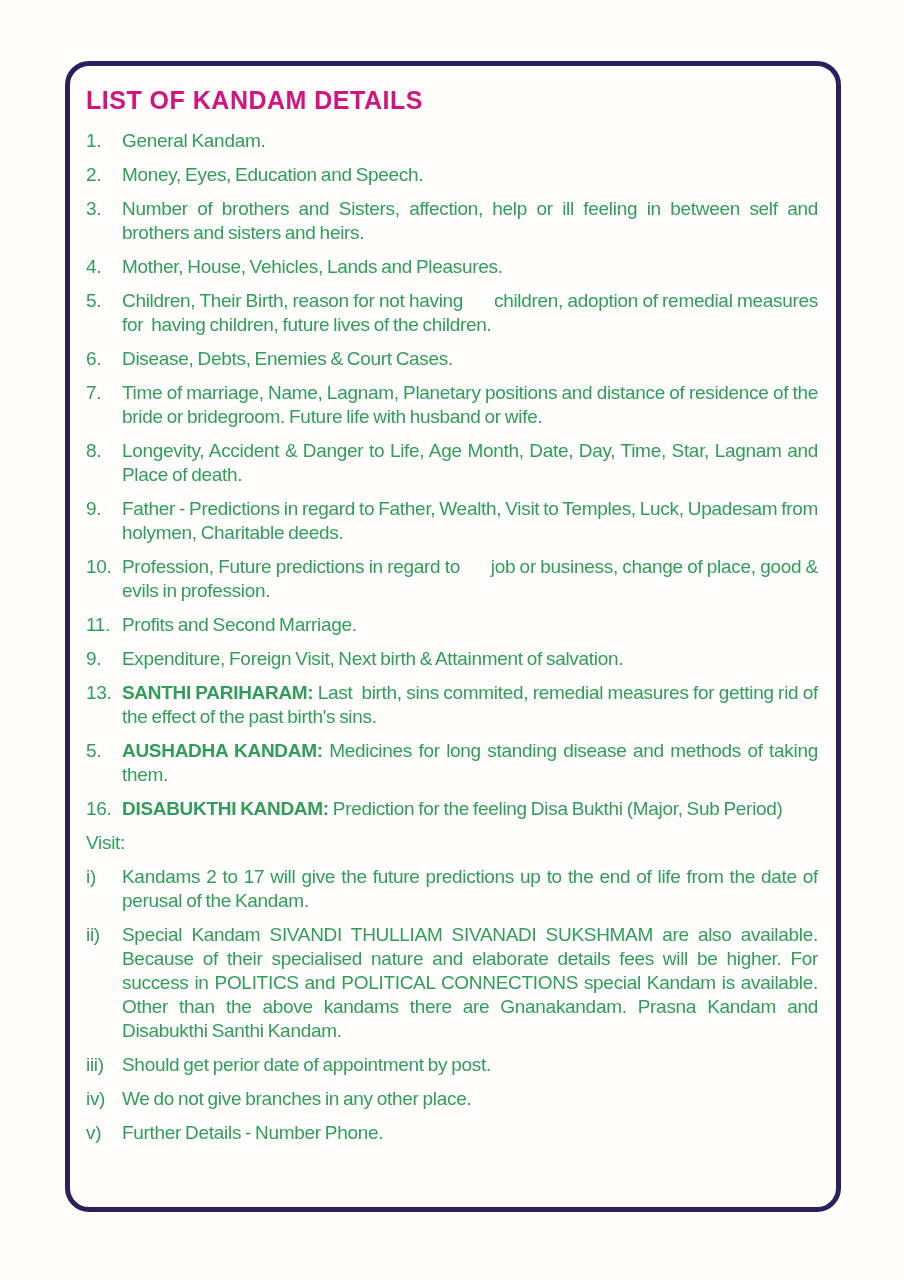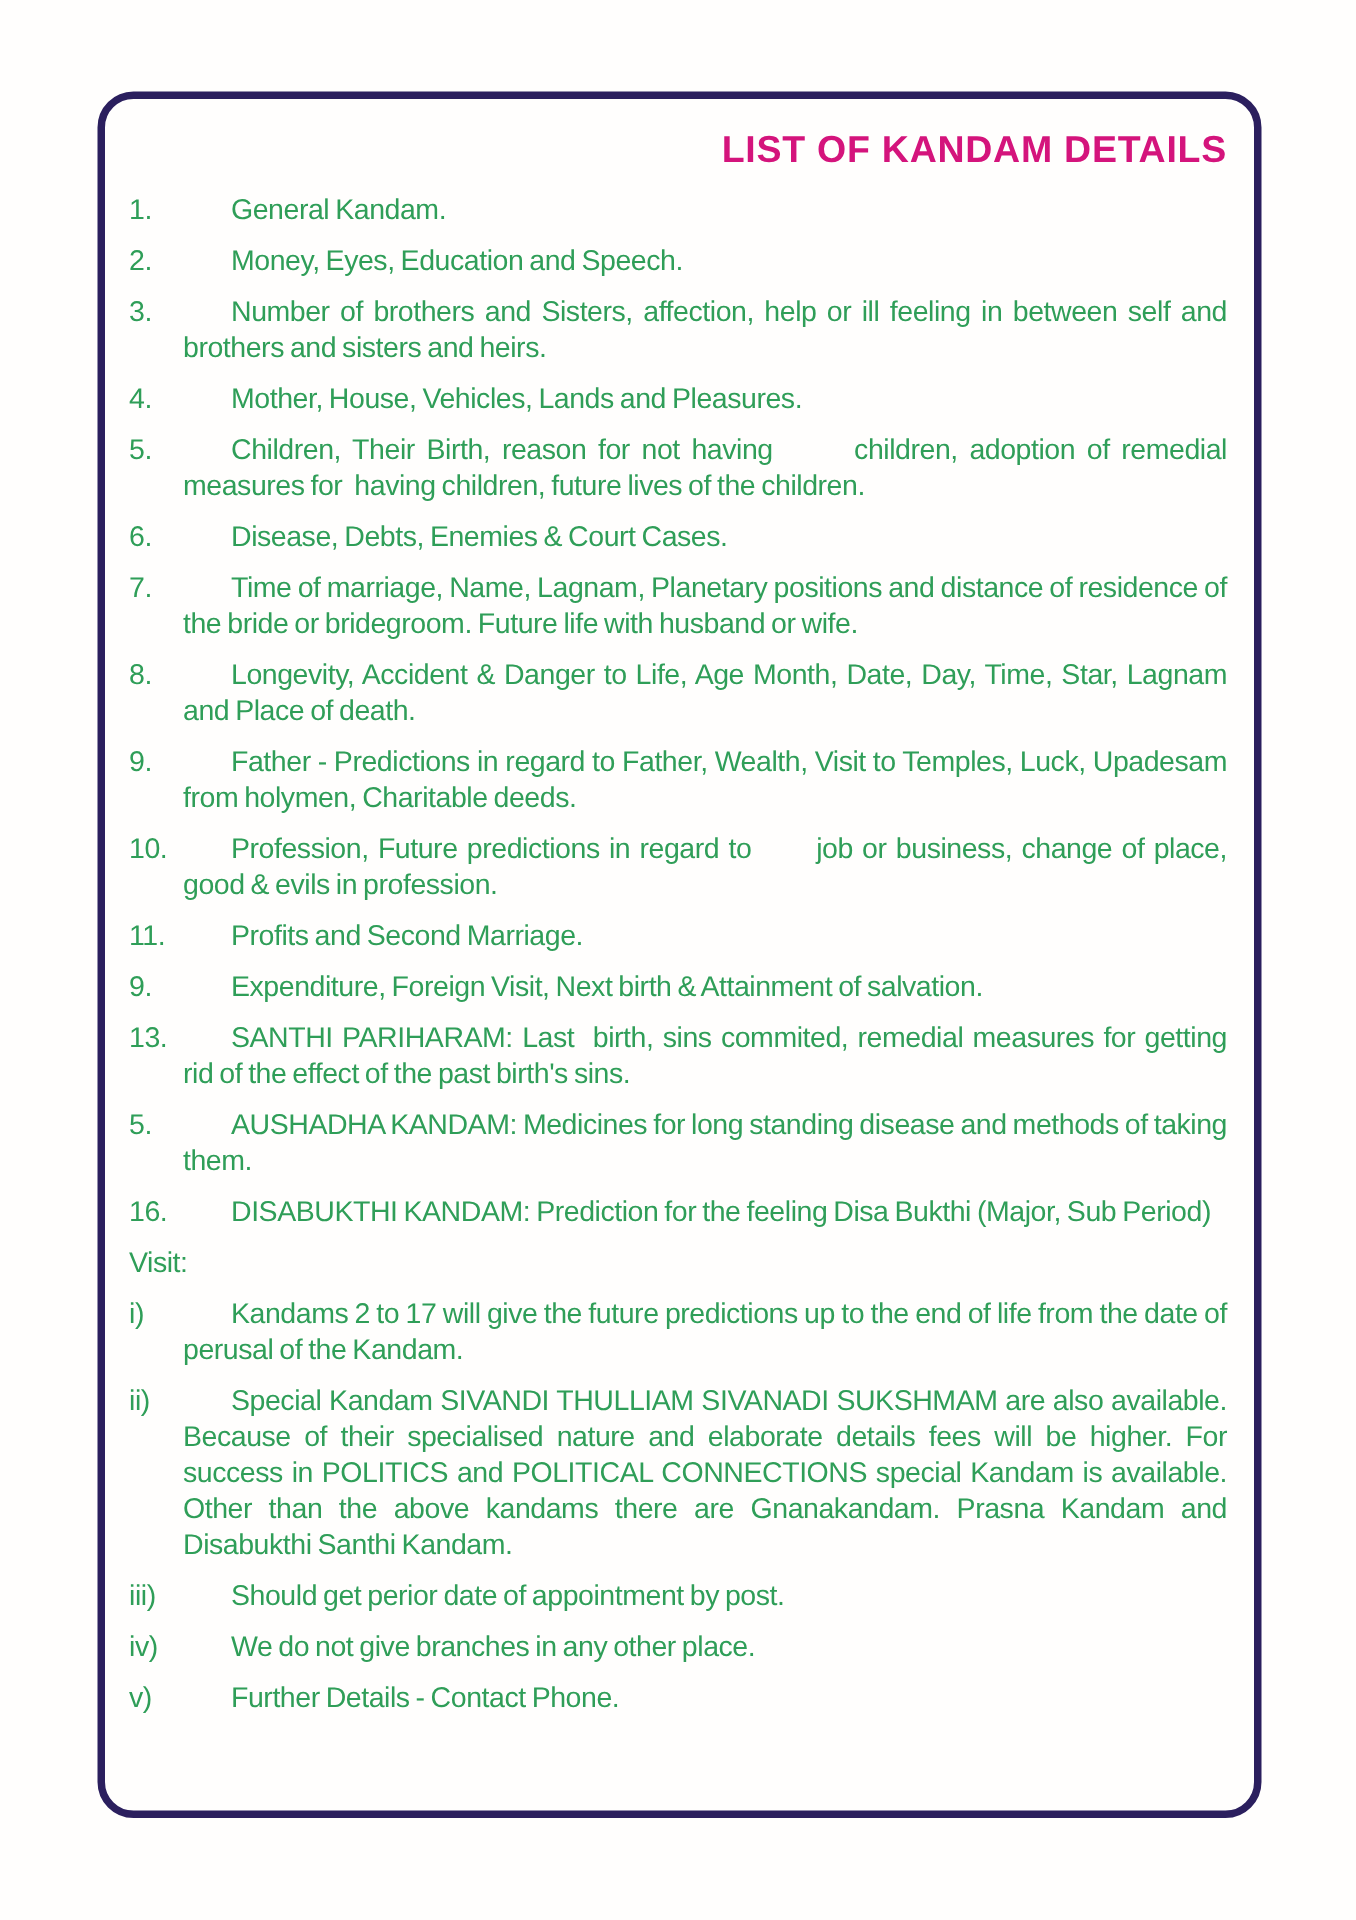--- a/index.html
+++ b/index.html
@@ -22,21 +22,21 @@
     width: 776px;
     min-height: 1151px;
     box-sizing: border-box;
     border: 5px solid var(--border-color, #2b1f5e);
     border-radius: 24px;
     background: #fffefd;
     padding: 18px 18px 14px 16px;
   }
   .doc-title {
     margin: 2px 0 14px 0;
-    text-align: right;
+    text-align: left;
     font-size: 25px;
     font-weight: bold;
     letter-spacing: 0.5px;
     color: var(--title-color, #d4147c);
   }
   .list {
     color: var(--text-color, #2f9e58);
     font-size: 19px;
     line-height: 24px;
     letter-spacing: -0.3px;
@@ -48,22 +48,21 @@
   }
   .row .num {
     flex: 0 0 36px;
     white-space: nowrap;
   }
   .row .body {
     flex: 1;
     text-align: justify;
   }
   .row .body b {
-    font-weight: normal;
-    margin-left: 32px;
+    font-weight: bold;
   }
   .note-label {
     color: var(--text-color, #2f9e58);
     font-size: 19px;
     line-height: 24px;
     margin: 0 0 10px 0;
     letter-spacing: -0.3px;
   }
 </style>
 </head>
@@ -169,17 +168,17 @@
     <span class="body"><b></b><span>Should get perior date of appointment by post.</span></span>
   </div>
 
   <div class="row">
     <span class="num">iv)</span>
     <span class="body"><b></b><span>We do not give branches in any other place.</span></span>
   </div>
 
   <div class="row">
     <span class="num">v)</span>
-    <span class="body"><b></b><span>Further Details - Contact Phone.</span></span>
+    <span class="body"><b></b><span>Further Details - Number Phone.</span></span>
   </div>
 </div>
   </div>
 </div>
 
 </body></html>

